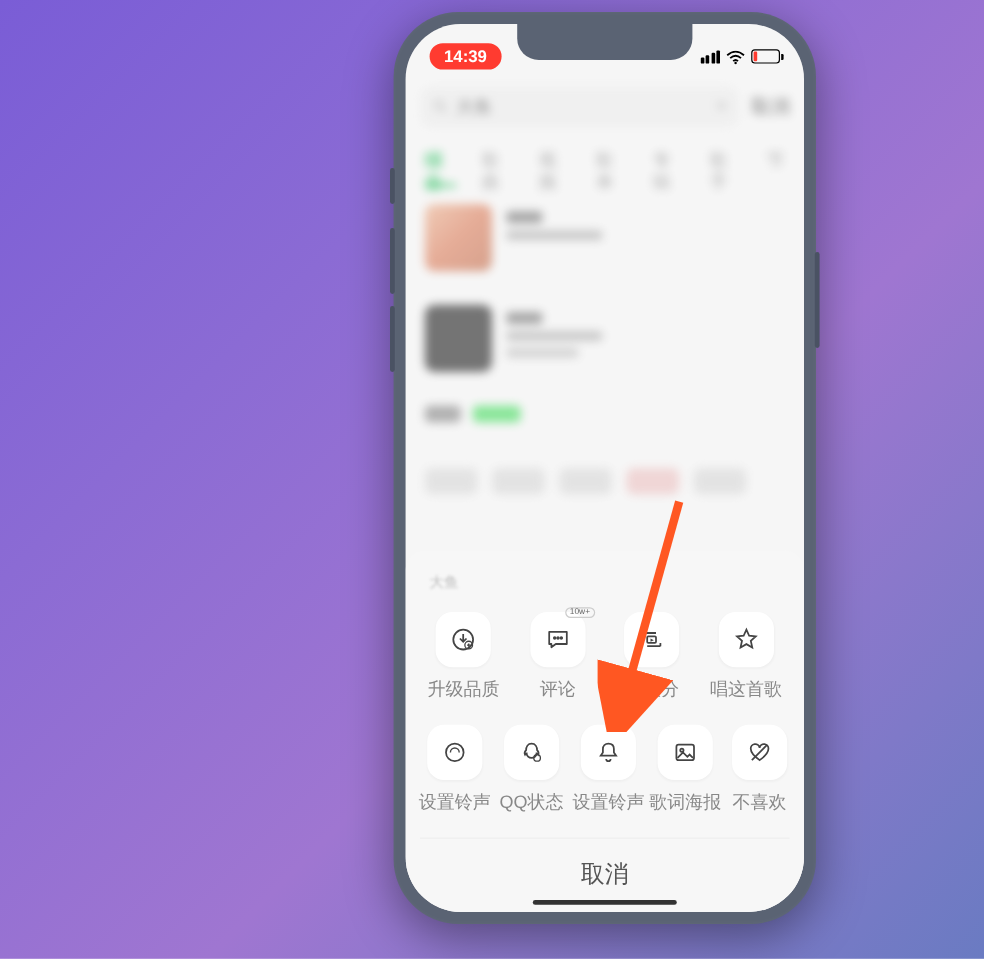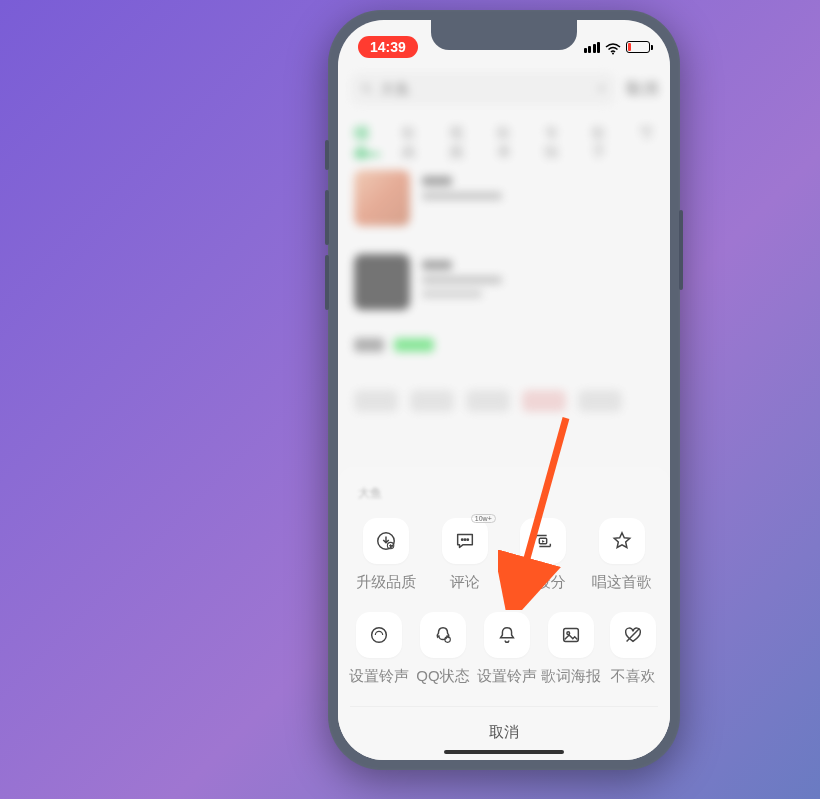--- a/index.html
+++ b/index.html
@@ -149,21 +149,21 @@
     display:flex; flex-direction:column; align-items:center; gap:9px; width:50px;
   }
   .icon-circle {
     width:46px; height:46px; background:#fff; border-radius:14px;
     display:flex; align-items:center; justify-content:center;
     box-shadow: 0 1px 2px rgba(0,0,0,0.03);
   }
   .icon-circle svg { width:22px; height:22px; stroke:#444; fill:none; stroke-width:1.6; }
   .icon-label { font-size:15px; color:#888; white-space:nowrap; }
   .sheet-cancel {
-    text-align:center; padding:16px 0 10px; color:#555; font-size:15px;
+    text-align:center; padding:16px 0 10px; color:#555; font-size:20px;
     border-top:1px solid #eee; margin-top:6px;
   }
   .home-indicator {
     position:absolute; bottom:6px; left:50%; transform:translateX(-50%);
     width:120px; height:4px; background:#333; border-radius:3px; z-index:60;
   }
   .badge10w {
     position:absolute; top:-4px; right:-8px;
     font-size:7px; background:none; color:#666;
     border:1px solid #ccc; border-radius:6px; padding:0 3px;

